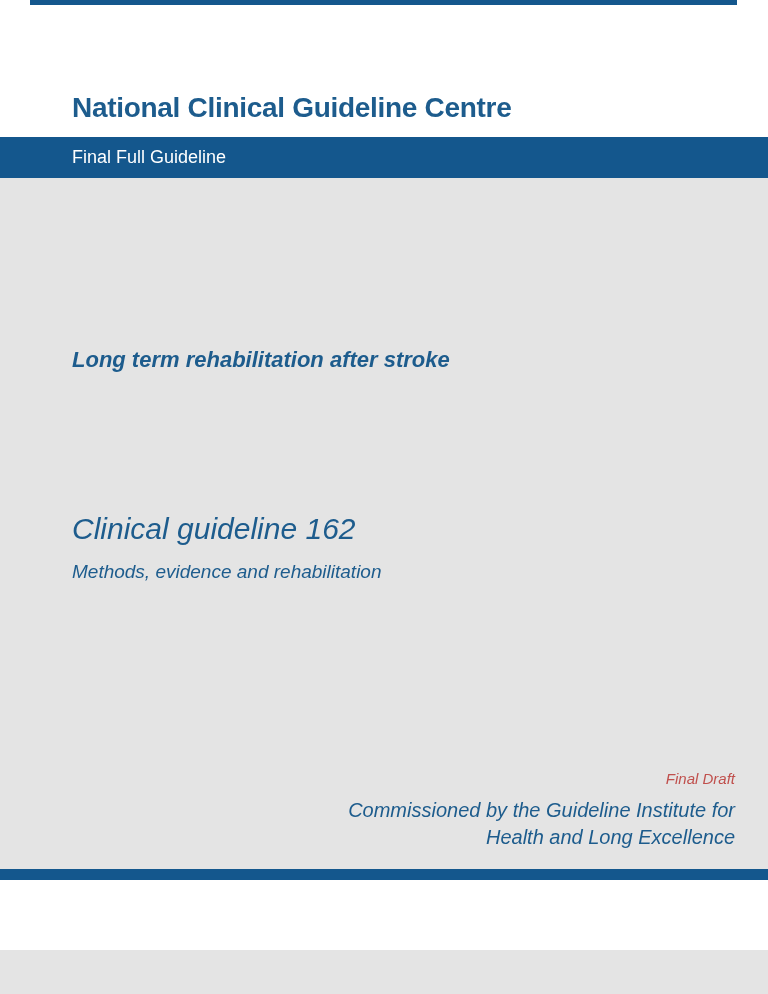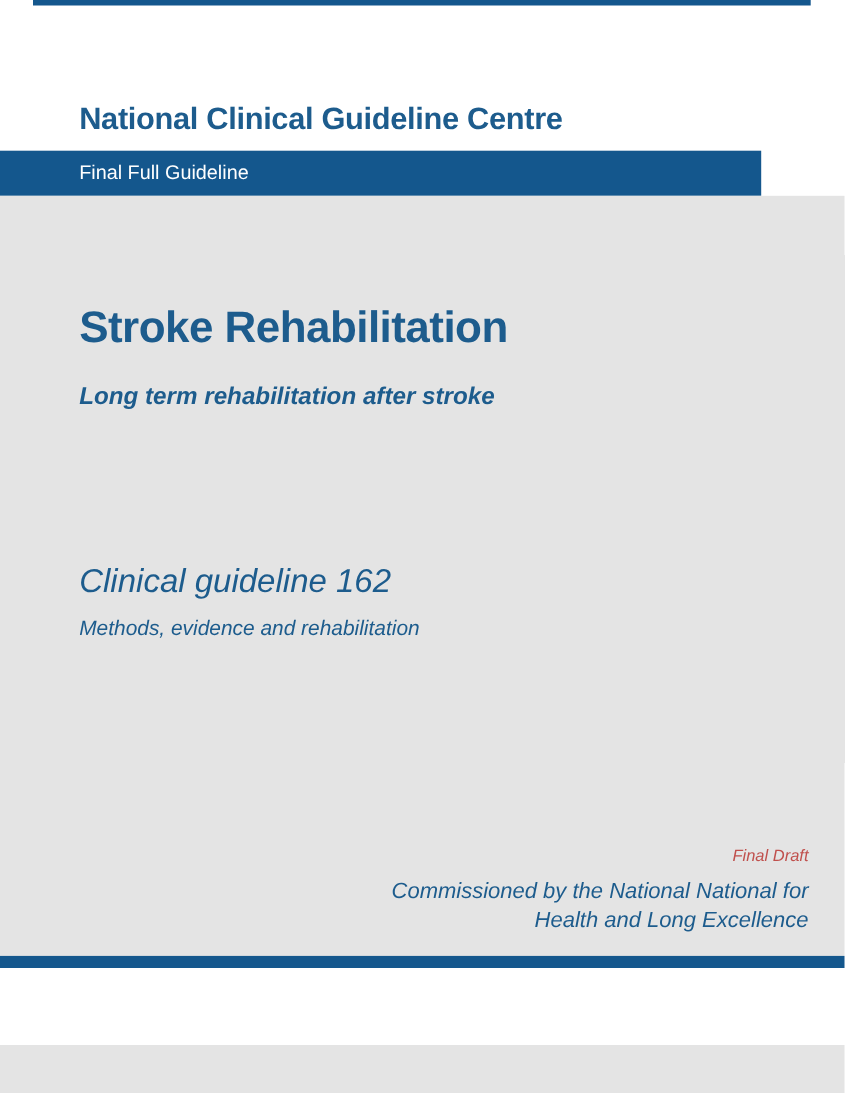--- a/index.html
+++ b/index.html
@@ -19,21 +19,21 @@
   .top-rule{
     position:absolute;left:30px;top:0;width:707px;height:5px;
     background:var(--band-blue);
   }
   .org-title{
     position:absolute;left:72px;top:52px;
     font-size:28px;font-weight:bold;color:var(--brand-blue);
     letter-spacing:-0.3px;white-space:nowrap;margin-top:40px;
   }
   .banner{
-    position:absolute;left:0;top:137px;width:692px;height:41px;
+    position:absolute;left:0;top:137px;width:768px;height:41px;
     background:var(--band-blue);
   }
   .banner-label{
     position:absolute;left:72px;top:0;height:41px;line-height:41px;
     font-size:18px;color:#ffffff;white-space:nowrap;
   }
   .main-area{
     position:absolute;left:0;top:178px;width:768px;height:691px;
     background:var(--page-gray);
   }
@@ -90,33 +90,32 @@
   <div class="top-rule"></div>
 
   <div class="org-title">National Clinical Guideline Centre</div>
 
   <div class="banner">
     <span class="banner-label">Final Full Guideline</span>
   </div>
 
   <div class="main-area"></div>
 
-  <div class="doc-title">Stroke Rehabilitation</div>
 
   <div class="doc-subtitle">Long term rehabilitation after stroke</div>
 
   <div class="guideline-number">Clinical guideline 162</div>
 
   <div class="guideline-desc">Methods, evidence and rehabilitation</div>
 
 
   <div class="status-label">Final Draft</div>
 
   <div class="commissioned">
-    <div>Commissioned by the National National for</div>
+    <div>Commissioned by the Guideline Institute for</div>
     <div>Health and Long Excellence</div>
   </div>
 
   <div class="bottom-rule"></div>
 
   <div class="footer-strip"></div>
 
 </div>
 
 </body></html>

